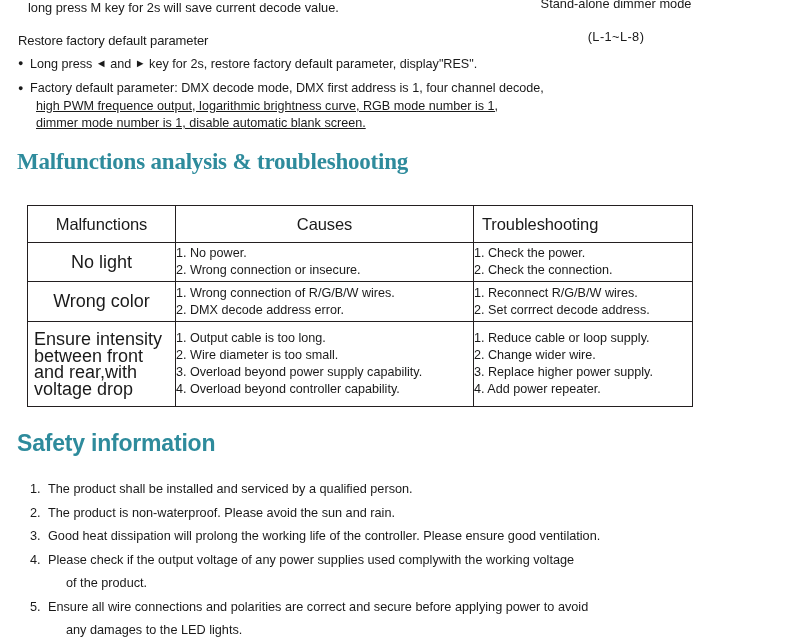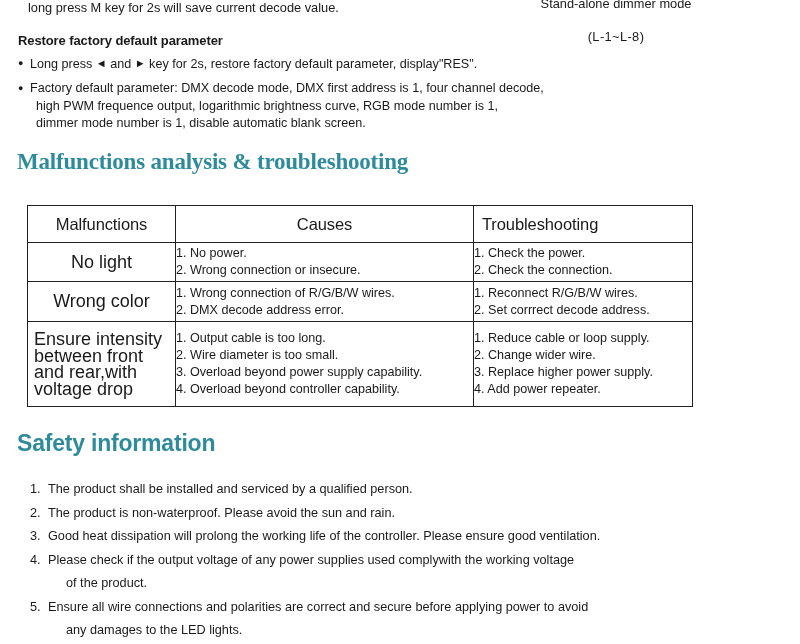--- a/index.html
+++ b/index.html
@@ -52,21 +52,21 @@
     letter-spacing: 0.4px;
     white-space: nowrap;
   }
 
   
   .restore-heading {
     position: absolute;
     left: 18px;
     top: 33px;
     font-size: 13px;
-    font-weight: bold;
+    font-weight: normal;
     letter-spacing: -0.1px;
     white-space: nowrap;
   }
 
   .bullet-item {
     position: absolute;
     font-size: 12.6px;
     line-height: 17.5px;
   }
   .bullet-item .dot {
@@ -76,20 +76,21 @@
     font-size: 9px;
     line-height: 17.5px;
   }
   .bullet-item .btext {
     display: block;
     padding-left: 12px;
     white-space: nowrap;
   }
   .bullet-item .btext.cont {
     padding-left: 18px;
+    text-decoration: underline;
   }
 
   #bullet-restore { left: 18px; top: 55px; }
   #bullet-default { left: 18px; top: 80px; }
 
   .arrow-glyph {
     font-size: 11px;
     vertical-align: 1px;
   }
 

